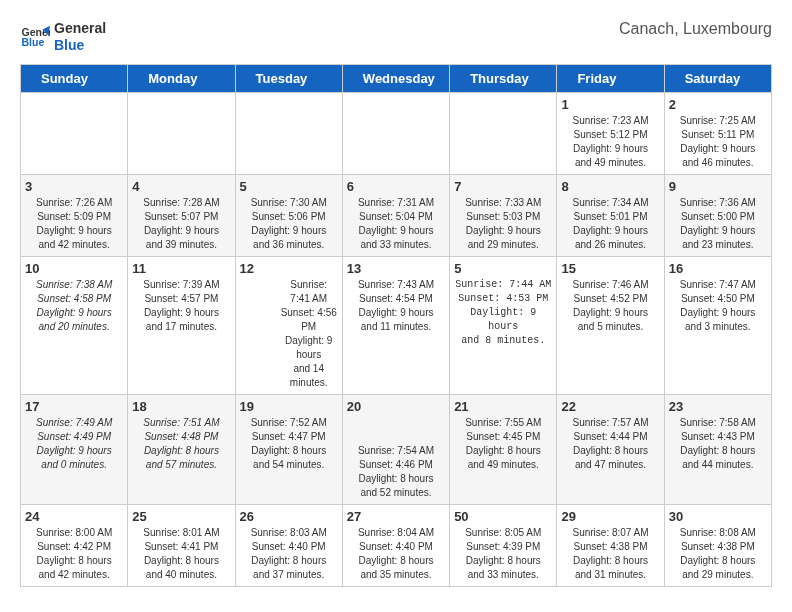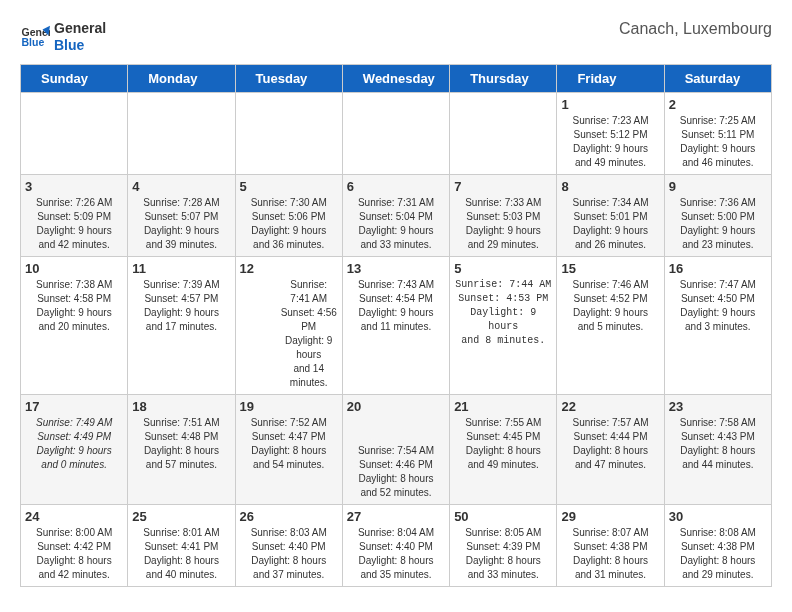--- a/index.html
+++ b/index.html
@@ -179,21 +179,21 @@
           <div class="day-number">9</div>
           <div class="day-info" style="white-space: pre-line;">Sunrise: 7:36 AM
 Sunset: 5:00 PM
 Daylight: 9 hours
 and 23 minutes.</div>
         </td>
       </tr>
       <tr>
         <td>
           <div class="day-number">10</div>
-          <div class="day-info" style="white-space: pre-line;">Sunrise: 7:38 AM
+          <div class="day-info" style="white-space: pre-line; font-style: italic;">Sunrise: 7:38 AM
 Sunset: 4:58 PM
 Daylight: 9 hours
 and 20 minutes.</div>
         </td>
         <td>
           <div class="day-number">11</div>
           <div class="day-info" style="white-space: pre-line;">Sunrise: 7:39 AM
 Sunset: 4:57 PM
 Daylight: 9 hours
 and 17 minutes.</div>
@@ -237,21 +237,21 @@
       <tr>
         <td>
           <div class="day-number">17</div>
           <div class="day-info" style="white-space: pre-line; font-style: italic;">Sunrise: 7:49 AM
 Sunset: 4:49 PM
 Daylight: 9 hours
 and 0 minutes.</div>
         </td>
         <td>
           <div class="day-number">18</div>
-          <div class="day-info" style="white-space: pre-line;">Sunrise: 7:51 AM
+          <div class="day-info" style="white-space: pre-line; font-style: italic;">Sunrise: 7:51 AM
 Sunset: 4:48 PM
 Daylight: 8 hours
 and 57 minutes.</div>
         </td>
         <td>
           <div class="day-number">19</div>
           <div class="day-info" style="white-space: pre-line;">Sunrise: 7:52 AM
 Sunset: 4:47 PM
 Daylight: 8 hours
 and 54 minutes.</div>

